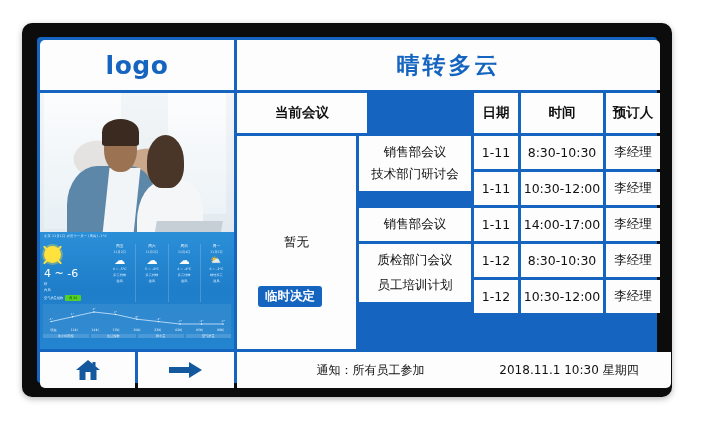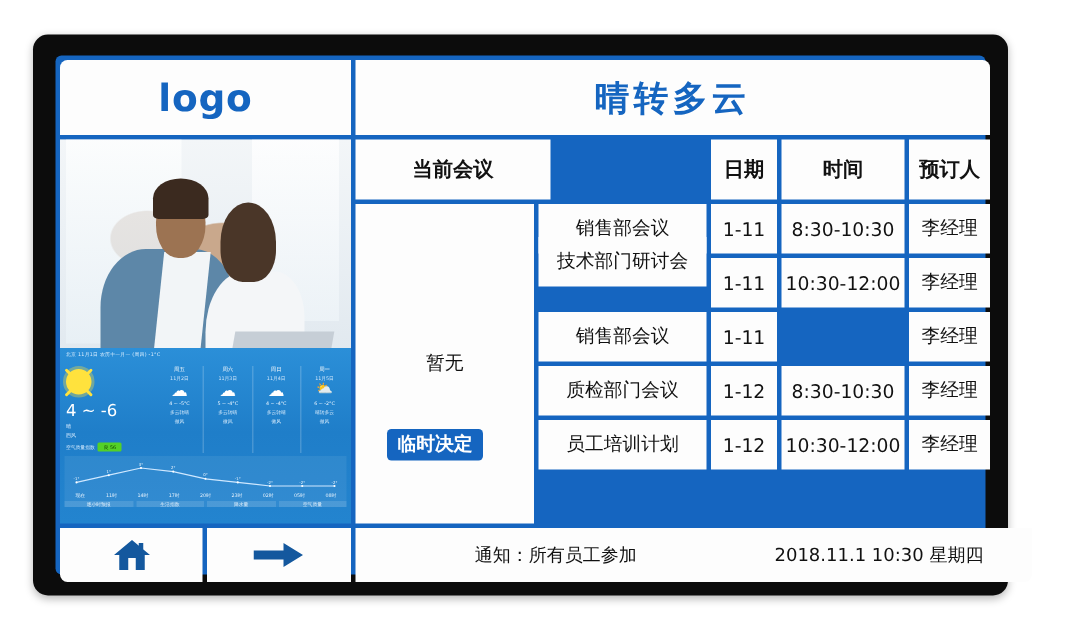--- a/index.html
+++ b/index.html
@@ -110,21 +110,21 @@
 
   .mtable{position:absolute;left:197px;top:53px;width:423px;height:256px;}
   .hdr{position:absolute;top:0;height:40px;font-weight:bold;font-size:13.5px;}
   .drow-cell{position:absolute;height:33px;font-size:12.5px;}
   .cur-cell{position:absolute;left:0px;top:43px;width:119px;height:213px;
             font-size:12.5px;}
   .badge{background:#1565c0;color:#fff;font-weight:bold;font-size:12.5px;
          padding:2px 7px;border-radius:3px;white-space:nowrap;}
 
   .foot-note{left:197px;top:312px;width:267px;height:36px;font-size:12px;}
-  .foot-time{left:444px;top:312px;width:204px;height:36px;
+  .foot-time{left:427px;top:312px;width:204px;height:36px;
              border-radius:0 0 5px 0;font-size:12px;}
 </style>
 </head>
 <body>
 
 <div class="stage">
   <div class="bezel">
     <div class="screen">
       <div class="panel">
 
@@ -279,28 +279,29 @@
           <div class="cell drow-cell" style="left:284px;top:43px;width:82px;">8:30-10:30</div>
           <div class="cell drow-cell" style="left:369px;top:43px;width:54px;">李经理</div>
 
           <div class="cell drow-cell" style="left:122px;top:65px;width:112px;">技术部门研讨会</div>
           <div class="cell drow-cell" style="left:237px;top:79px;width:44px;">1-11</div>
           <div class="cell drow-cell" style="left:284px;top:79px;width:82px;">10:30-12:00</div>
           <div class="cell drow-cell" style="left:369px;top:79px;width:54px;">李经理</div>
 
           <div class="cell drow-cell" style="left:122px;top:115px;width:112px;">销售部会议</div>
           <div class="cell drow-cell" style="left:237px;top:115px;width:44px;">1-11</div>
+          <div class="cell drow-cell" style="left:284px;top:115px;width:82px;">14:00-17:00</div>
           <div class="cell drow-cell" style="left:369px;top:115px;width:54px;">李经理</div>
 
           <div class="cell drow-cell" style="left:122px;top:151px;width:112px;">质检部门会议</div>
           <div class="cell drow-cell" style="left:237px;top:151px;width:44px;">1-12</div>
           <div class="cell drow-cell" style="left:284px;top:151px;width:82px;">8:30-10:30</div>
           <div class="cell drow-cell" style="left:369px;top:151px;width:54px;">李经理</div>
 
-          <div class="cell drow-cell" style="left:122px;top:187px;width:112px;font-family:Liberation Serif, serif;">员工培训计划</div>
+          <div class="cell drow-cell" style="left:122px;top:176px;width:112px;font-family:Liberation Serif, serif;">员工培训计划</div>
           <div class="cell drow-cell" style="left:237px;top:187px;width:44px;">1-12</div>
           <div class="cell drow-cell" style="left:284px;top:187px;width:82px;">10:30-12:00</div>
           <div class="cell drow-cell" style="left:369px;top:187px;width:54px;">李经理</div>
 
           <div class="cell" style="left:0px;top:187px;width:106px;height:33px;background:transparent;">
             <span class="badge">临时决定</span>
           </div>
         </div>
 
         <div class="cell foot-note">通知：所有员工参加</div>

